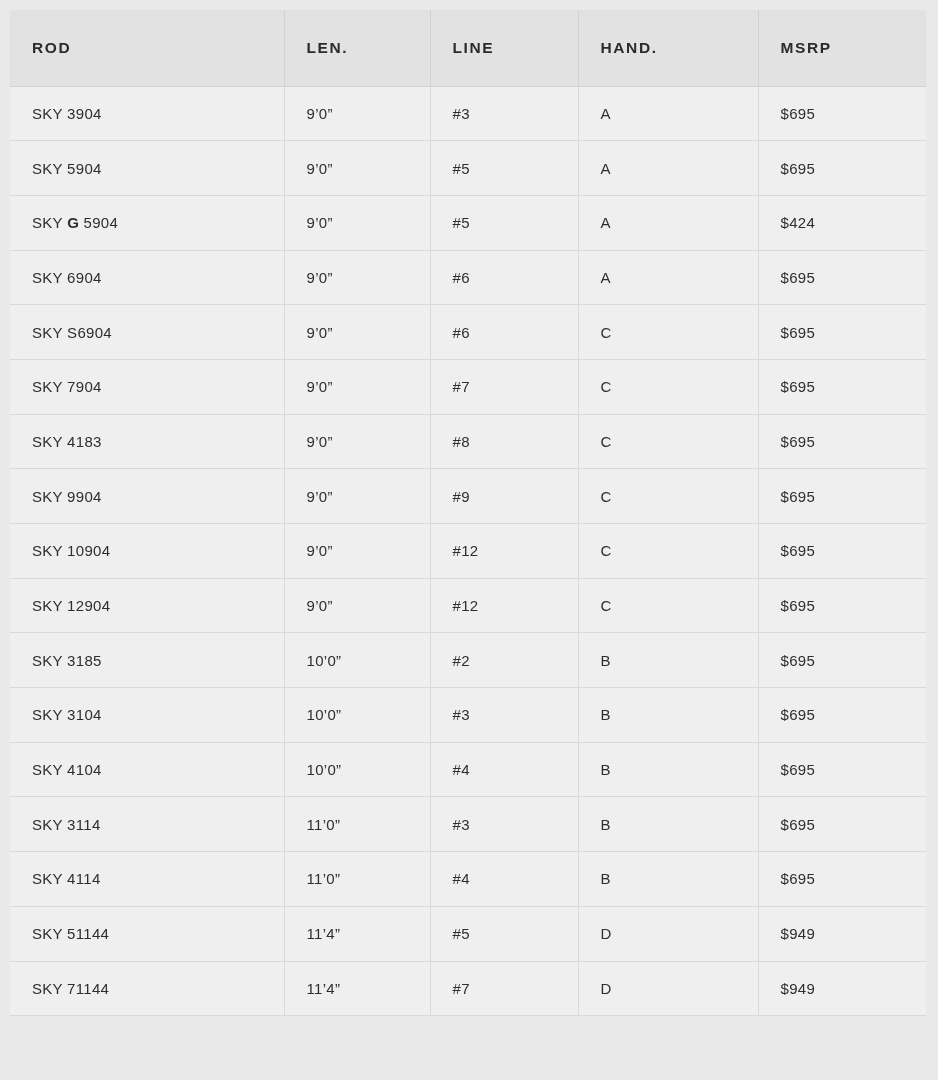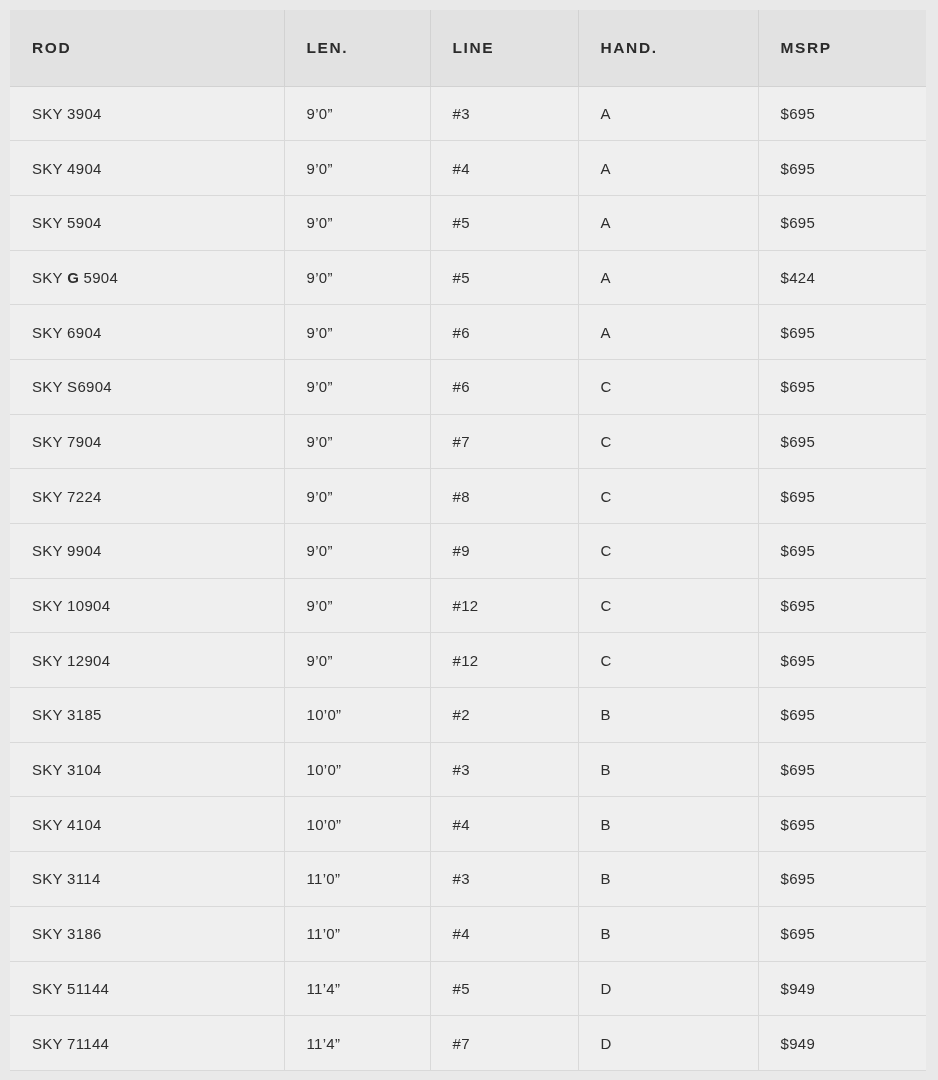--- a/index.html
+++ b/index.html
@@ -93,27 +93,20 @@
     </thead>
     <tbody id="table-body">
         <tr>
           <td class="rod">SKY 3904</td>
           <td>9’0”</td>
           <td>#3</td>
           <td>A</td>
           <td>$695</td>
         </tr>
         <tr>
-          <td class="rod">SKY 4904</td>
-          <td>9’0”</td>
-          <td>#4</td>
-          <td>A</td>
-          <td>$695</td>
-        </tr>
-        <tr>
           <td class="rod">SKY 5904</td>
           <td>9’0”</td>
           <td>#5</td>
           <td>A</td>
           <td>$695</td>
         </tr>
         <tr>
           <td class="rod">SKY <b>G</b> 5904</td>
           <td>9’0”</td>
           <td>#5</td>
@@ -135,21 +128,21 @@
           <td>$695</td>
         </tr>
         <tr>
           <td class="rod">SKY 7904</td>
           <td>9’0”</td>
           <td>#7</td>
           <td>C</td>
           <td>$695</td>
         </tr>
         <tr>
-          <td class="rod">SKY 7224</td>
+          <td class="rod">SKY 4183</td>
           <td>9’0”</td>
           <td>#8</td>
           <td>C</td>
           <td>$695</td>
         </tr>
         <tr>
           <td class="rod">SKY 9904</td>
           <td>9’0”</td>
           <td>#9</td>
           <td>C</td>
@@ -191,21 +184,21 @@
           <td>$695</td>
         </tr>
         <tr>
           <td class="rod">SKY 3114</td>
           <td>11’0”</td>
           <td>#3</td>
           <td>B</td>
           <td>$695</td>
         </tr>
         <tr>
-          <td class="rod">SKY 3186</td>
+          <td class="rod">SKY 4114</td>
           <td>11’0”</td>
           <td>#4</td>
           <td>B</td>
           <td>$695</td>
         </tr>
         <tr>
           <td class="rod">SKY 51144</td>
           <td>11’4”</td>
           <td>#5</td>
           <td>D</td>

